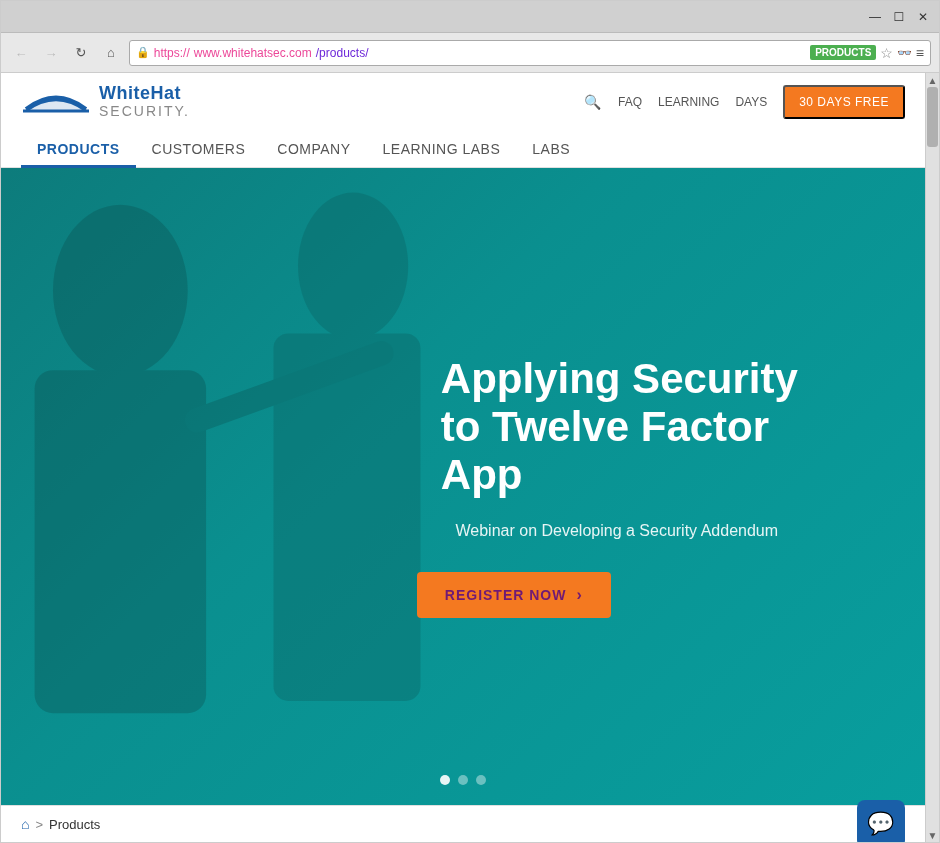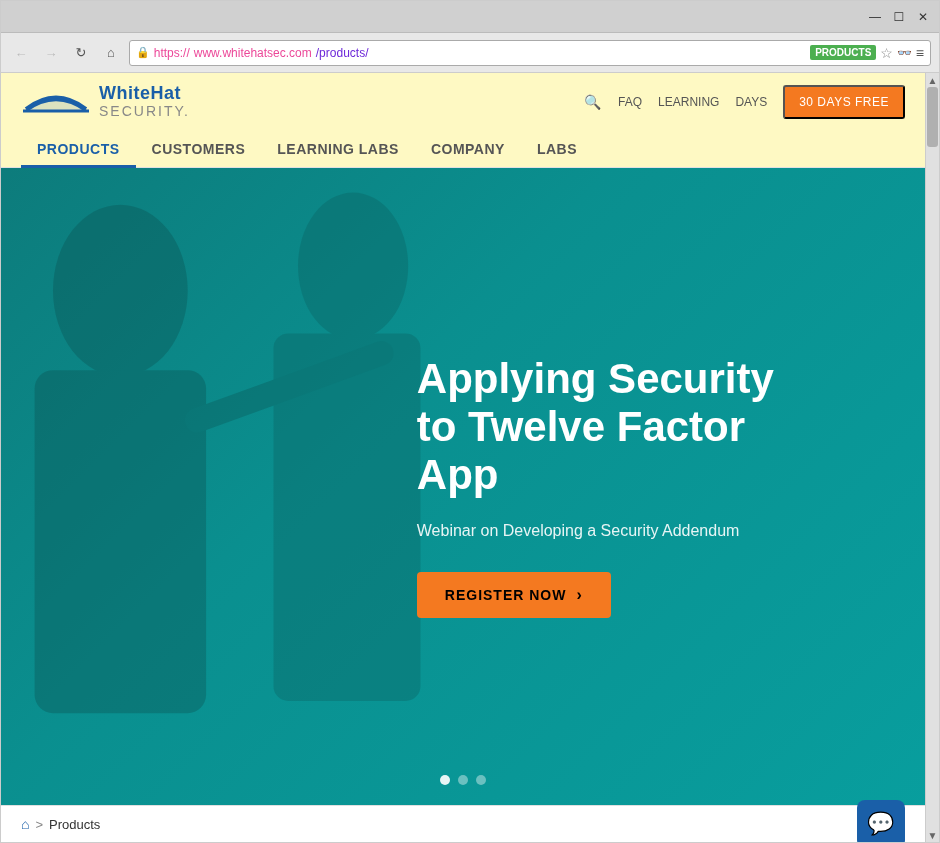--- a/index.html
+++ b/index.html
@@ -27,44 +27,44 @@
     .menu-btn { color: #555; font-size: 14px; cursor: pointer; font-weight: bold; }
 
     
     .browser-content-area { display: flex; flex: 1; overflow: hidden; }
     .page-content { flex: 1; overflow: hidden; display: flex; flex-direction: column; }
     .scrollbar { width: 14px; background: #e0e0e0; border-left: 1px solid #ccc; display: flex; flex-direction: column; align-items: center; }
     .scrollbar-track { flex: 1; width: 100%; position: relative; }
     .scrollbar-thumb { position: absolute; top: 0; left: 1px; right: 1px; height: 60px; background: #b0b0b0; border-radius: 3px; }
 
     
-    .site-header { background: #fef9c3; border-bottom: 1px solid #e0e0e0; padding: 0 20px; }
+    .site-header { background: #ffffff; border-bottom: 1px solid #e0e0e0; padding: 0 20px; }
     .header-top { display: flex; align-items: center; justify-content: space-between; padding: 8px 0 4px; }
     .logo-area { display: flex; align-items: center; gap: 8px; }
     .logo-text { display: flex; flex-direction: column; line-height: 1.1; }
     .logo-white { font-size: 18px; font-weight: bold; color: #1a5fa8; letter-spacing: 0.5px; }
     .logo-security { font-size: 14px; color: #888; letter-spacing: 2px; text-transform: uppercase; }
     .header-right { display: flex; align-items: center; gap: 16px; }
     .header-link { font-size: 12px; color: #555; text-decoration: none; cursor: pointer; }
     .free-btn { background: #f47920; color: white; font-size: 12px; font-weight: normal; padding: 8px 14px; border-radius: 3px; cursor: pointer; letter-spacing: 0.5px; }
     .search-icon-header { font-size: 14px; color: #555; cursor: pointer; }
 
     
     .site-nav { display: flex; align-items: center; gap: 0; padding-top: 4px; }
-    .nav-item { padding: 10px 16px; font-size: 14px; color: #555; cursor: pointer; text-decoration: none; font-weight: 700; letter-spacing: 0.5px; position: relative; }
+    .nav-item { padding: 10px 16px; font-size: 14px; color: #555; cursor: pointer; text-decoration: none; font-weight: 400; letter-spacing: 0.5px; position: relative; }
     .nav-item.active { color: #1a5fa8; font-weight: bold; }
     .nav-item.active::after { content: ''; position: absolute; bottom: -1px; left: 0; right: 0; height: 3px; background: #1a5fa8; }
 
     
     .hero-banner { flex: 1; background: #0a8a8a; position: relative; overflow: hidden; min-height: 500px; display: flex; align-items: center; }
     .hero-bg { position: absolute; inset: 0; background: linear-gradient(135deg, #0d7a7a 0%, #0a9090 40%, #08a0a0 100%); opacity: 0.9; }
     .hero-content { position: relative; z-index: 2; margin-left: 45%; padding: 40px 20px 40px 0; max-width: 420px; }
-    .hero-title { font-size: 42px; font-weight: bold; color: white; line-height: 1.15; margin-bottom: 20px; }
-    .hero-subtitle { font-size: 16px; color: rgba(255,255,255,0.9); margin-bottom: 30px; line-height: 1.4; }
-    .hero-cta { background: #f47920; color: #000000; font-size: 14px; font-weight: bold; padding: 14px 28px; border-radius: 4px; cursor: pointer; display: inline-flex; align-items: center; gap: 10px; letter-spacing: 1px; border: none; }
+    .hero-title { font-size: 42px; font-weight: bold; color: white; line-height: 1.15; margin-bottom: 20px; margin-left: 24px; }
+    .hero-subtitle { font-size: 16px; color: rgba(255,255,255,0.9); margin-bottom: 30px; line-height: 1.4; text-align: center; }
+    .hero-cta { background: #f47920; color: #701a75; font-size: 14px; font-weight: bold; padding: 14px 28px; border-radius: 4px; cursor: pointer; display: inline-flex; align-items: center; gap: 10px; letter-spacing: 1px; border: none; }
     .hero-chevron { font-size: 16px; }
     .hero-dots { position: absolute; bottom: 20px; left: 50%; transform: translateX(-50%); display: flex; gap: 8px; }
     .dot { width: 10px; height: 10px; border-radius: 50%; background: rgba(255,255,255,0.4); }
     .dot.active { background: rgba(255,255,255,0.9); }
 
     
     .breadcrumb-bar { background: white; padding: 10px 20px; display: flex; align-items: center; gap: 6px; font-size: 13px; color: #555; border-top: 1px solid #e0e0e0; }
     .breadcrumb-home { color: #1a5fa8; font-size: 14px; cursor: pointer; }
     .breadcrumb-sep { color: #888; }
     .breadcrumb-current { color: #333; }
@@ -128,22 +128,22 @@
             <a class="header-link">FAQ</a>
             <a class="header-link">LEARNING</a>
             <a class="header-link">DAYS</a>
             <button class="free-btn">30 DAYS FREE</button>
           </div>
         </div>
 
         <div class="site-nav">
           <a class="nav-item active">PRODUCTS</a>
           <a class="nav-item">CUSTOMERS</a>
+          <a class="nav-item">COMPANY</a>
           <a class="nav-item">LEARNING LABS</a>
-          <a class="nav-item">COMPANY</a>
           <a class="nav-item">LABS</a>
         </div>
       </div>
 
       <div class="hero-banner">
         <div class="hero-bg"></div>
 
         <div style="position:absolute;left:0;top:0;bottom:0;width:55%;overflow:hidden;">
           <svg width="100%" height="100%" viewBox="0 0 520 520" preserveAspectRatio="xMidYMid slice" style="opacity:0.35;">
 

